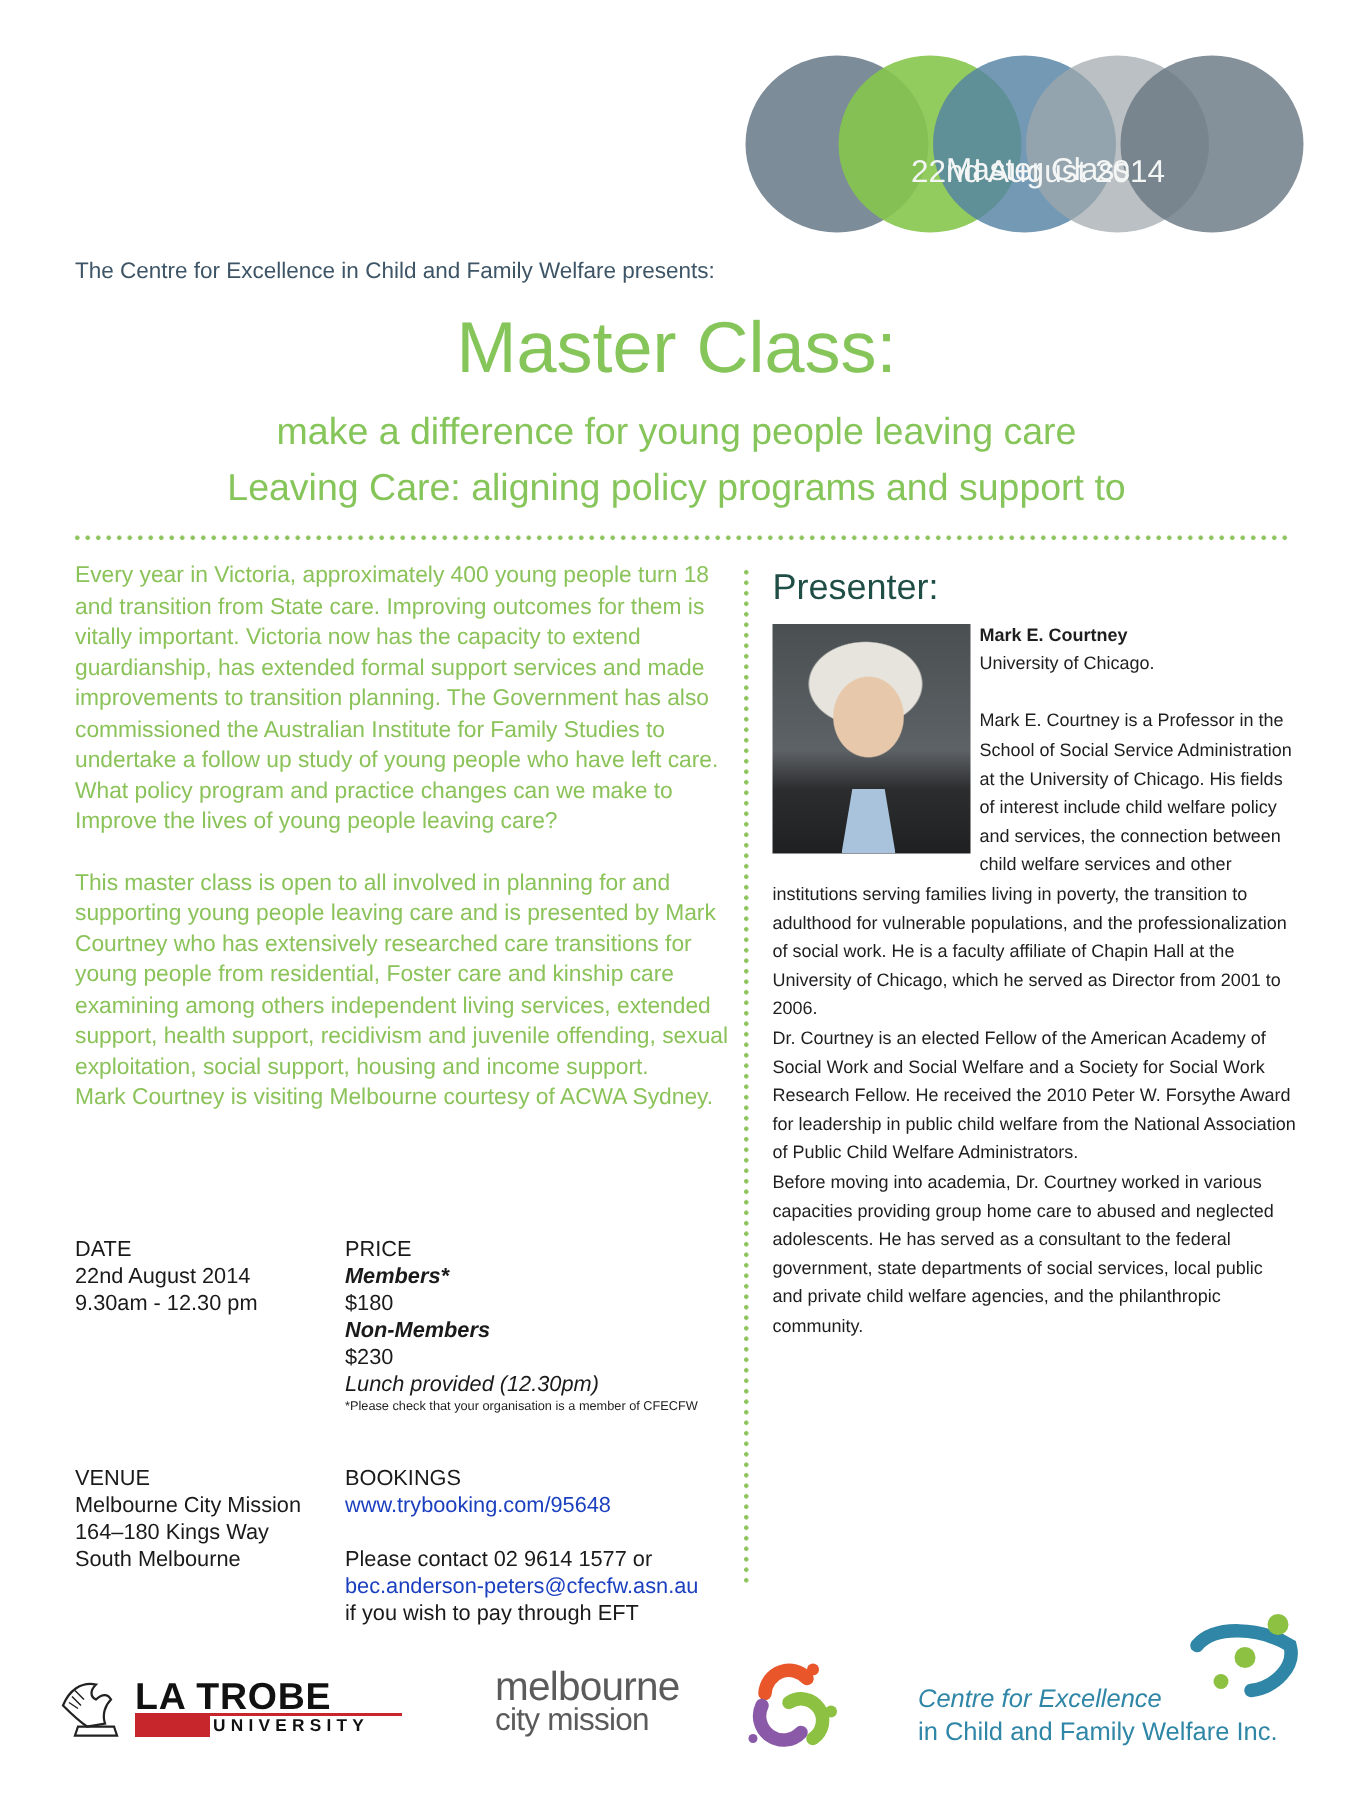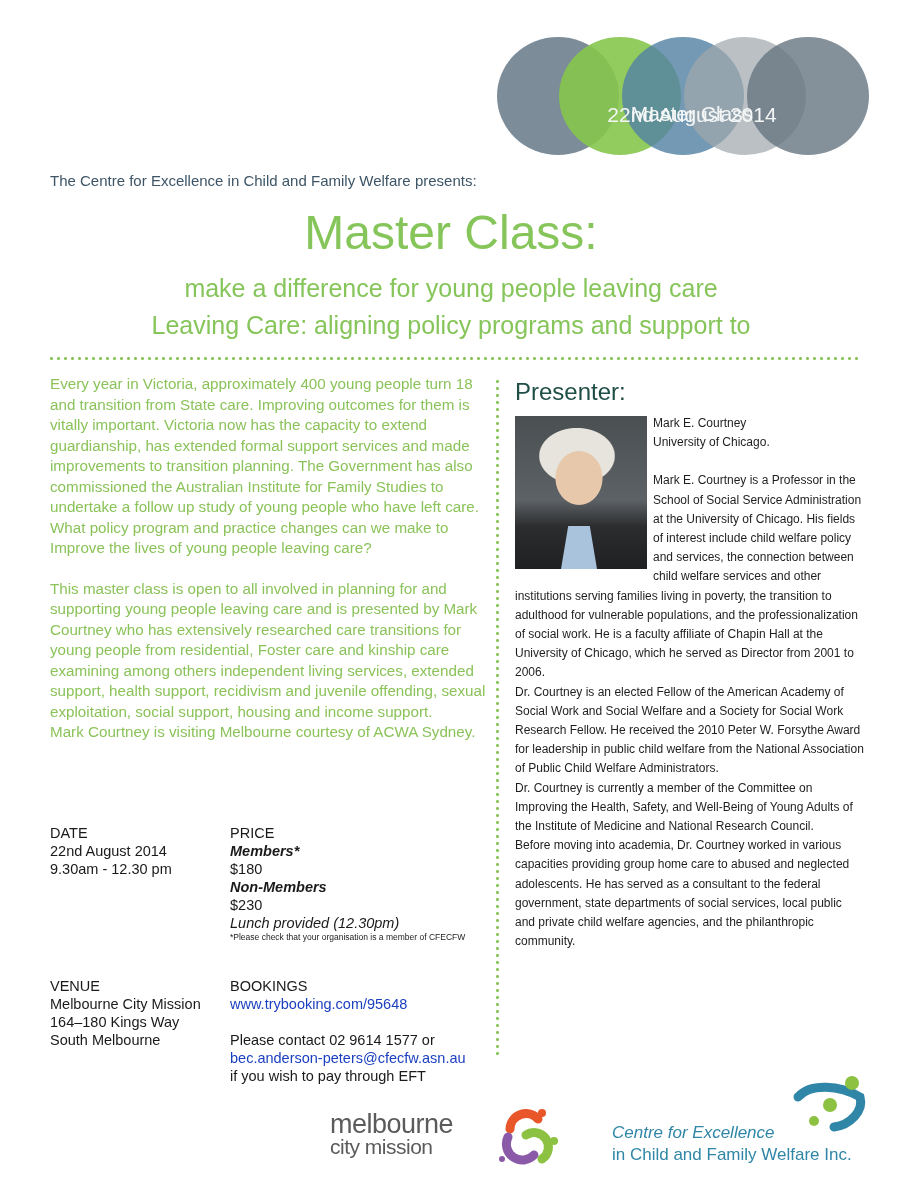--- a/index.html
+++ b/index.html
@@ -44,21 +44,21 @@
   .spacer { height: 18px; }
 
   .right-col { position: absolute; left: 515px; top: 378px; width: 350px; }
   .presenter-heading { font-family: "Liberation Sans", sans-serif; font-size: 24px; color: #1f4e46; margin-bottom: 8px; }
   .photo { float: left; width: 132px; height: 153px; margin: 2px 6px 2px 0;
     background: radial-gradient(ellipse 42px 48px at 64px 62px, #e7c8aa 0 55%, transparent 57%),
                 radial-gradient(ellipse 62px 46px at 62px 40px, #e6e4dc 0 60%, transparent 62%),
                 linear-gradient(180deg, #4a4f52 0%, #5d6266 55%, #2c2d2f 72%, #1f2021 100%); position: relative; overflow: hidden; }
   .photo .shirt { position: absolute; left: 46px; top: 110px; width: 36px; height: 43px; background: #a9c3dc; clip-path: polygon(20% 0, 80% 0, 100% 100%, 0 100%); }
   .bio { font-family: "Liberation Sans", sans-serif; font-size: 12px; line-height: 19.2px; color: #1e1e1e; }
-  .bio .name { font-weight: normal; }
+  .bio .name { font-weight: bold; }
 
   .logos { position: absolute; left: 0; top: 1095px; width: 902px; height: 90px; }
   .latrobe { position: absolute; left: 38px; top: 22px; width: 232px; height: 42px; }
   .lt-bird { position: absolute; left: 0; top: 0; width: 46px; height: 42px; }
   .lt-text { position: absolute; left: 52px; top: 0; font-family: "Liberation Sans", sans-serif; font-weight: bold; font-size: 25px; color: #111; letter-spacing: 0.5px; line-height: 28px; }
   .lt-bar { position: absolute; left: 52px; top: 27px; width: 50px; height: 14px; background: #c8262d; }
   .lt-univ { position: absolute; left: 104px; top: 27px; font-family: "Liberation Sans", sans-serif; font-weight: bold; font-size: 11.5px; letter-spacing: 3.5px; color: #111; line-height: 14px; }
   .lt-line { position: absolute; left: 52px; top: 25px; width: 178px; height: 2px; background: #c8262d; }
 
   .mcm { position: absolute; left: 330px; top: 18px; width: 230px; height: 60px; }
@@ -140,26 +140,36 @@
   <div class="presenter-heading">Presenter:</div>
   <div class="bio">
     <div class="photo">
         <div class="shirt"></div>
       </div>
     <div class="name">Mark E. Courtney</div>
     <div>University of Chicago.</div>
     <div style="height:19px"></div>
     <div>Mark E. Courtney is a Professor in the School of Social Service Administration at the University of Chicago. His fields of interest include child welfare policy and services, the connection between child welfare services and other institutions serving families living in poverty, the transition to adulthood for vulnerable populations, and the professionalization of social work. He is a faculty affiliate of Chapin Hall at the University of Chicago, which he served as Director from 2001 to 2006.</div>
     <div>Dr. Courtney is an elected Fellow of the American Academy of Social Work and Social Welfare and a Society for Social Work Research Fellow. He received the 2010 Peter W. Forsythe Award for leadership in public child welfare from the National Association of Public Child Welfare Administrators.</div>
-    <div>Dr. Courtney is currently a member of the Committee on Improving the Health, Safety, and Well-Being of Young Adults of the Institute of Medicine and National Research Council.</div>
     <div>Before moving into academia, Dr. Courtney worked in various capacities providing group home care to abused and neglected adolescents.  He has served as a consultant to the federal government, state departments of social services, local public and private child welfare agencies, and the philanthropic community.</div>
   </div>
 </div>
 
 <div class="logos">
+  <div class="latrobe">
+    <svg class="lt-bird" viewBox="0 0 46 42">
+      <path d="M4 20 C8 10 16 4 26 6 C22 10 22 14 26 16 C30 12 34 12 36 16 C32 20 30 26 32 32 L20 34 C14 30 10 26 4 20 Z" fill="none" stroke="#222" stroke-width="1.5"></path>
+      <path d="M14 34 L38 34 L40 40 L12 40 Z" fill="none" stroke="#222" stroke-width="1.5"></path>
+      <path d="M8 18 L14 22 M10 14 L16 20 M12 10 L18 16" stroke="#222" stroke-width="1"></path>
+    </svg>
+    <div class="lt-text">LA TROBE</div>
+    <div class="lt-line"></div>
+    <div class="lt-bar"></div>
+    <div class="lt-univ">UNIVERSITY</div>
+  </div>
 
   <div class="mcm">
     <div class="mcm-1">melbourne</div>
     <div class="mcm-2">city mission</div>
     <svg class="mcm-mark" viewBox="0 0 62 64">
       <path d="M12 22 A16 16 0 0 1 40 12" fill="none" stroke="#e8562a" stroke-width="9" stroke-linecap="round"></path>
       <circle cx="44" cy="6" r="4" fill="#e8562a"></circle>
       <path d="M10 30 A16 16 0 0 0 36 48" fill="none" stroke="#8a5aa8" stroke-width="9" stroke-linecap="round"></path>
       <path d="M28 28 A14 14 0 0 1 44 52" fill="none" stroke="#8cc142" stroke-width="9" stroke-linecap="round"></path>
       <circle cx="56" cy="34" r="4" fill="#8cc142"></circle>

